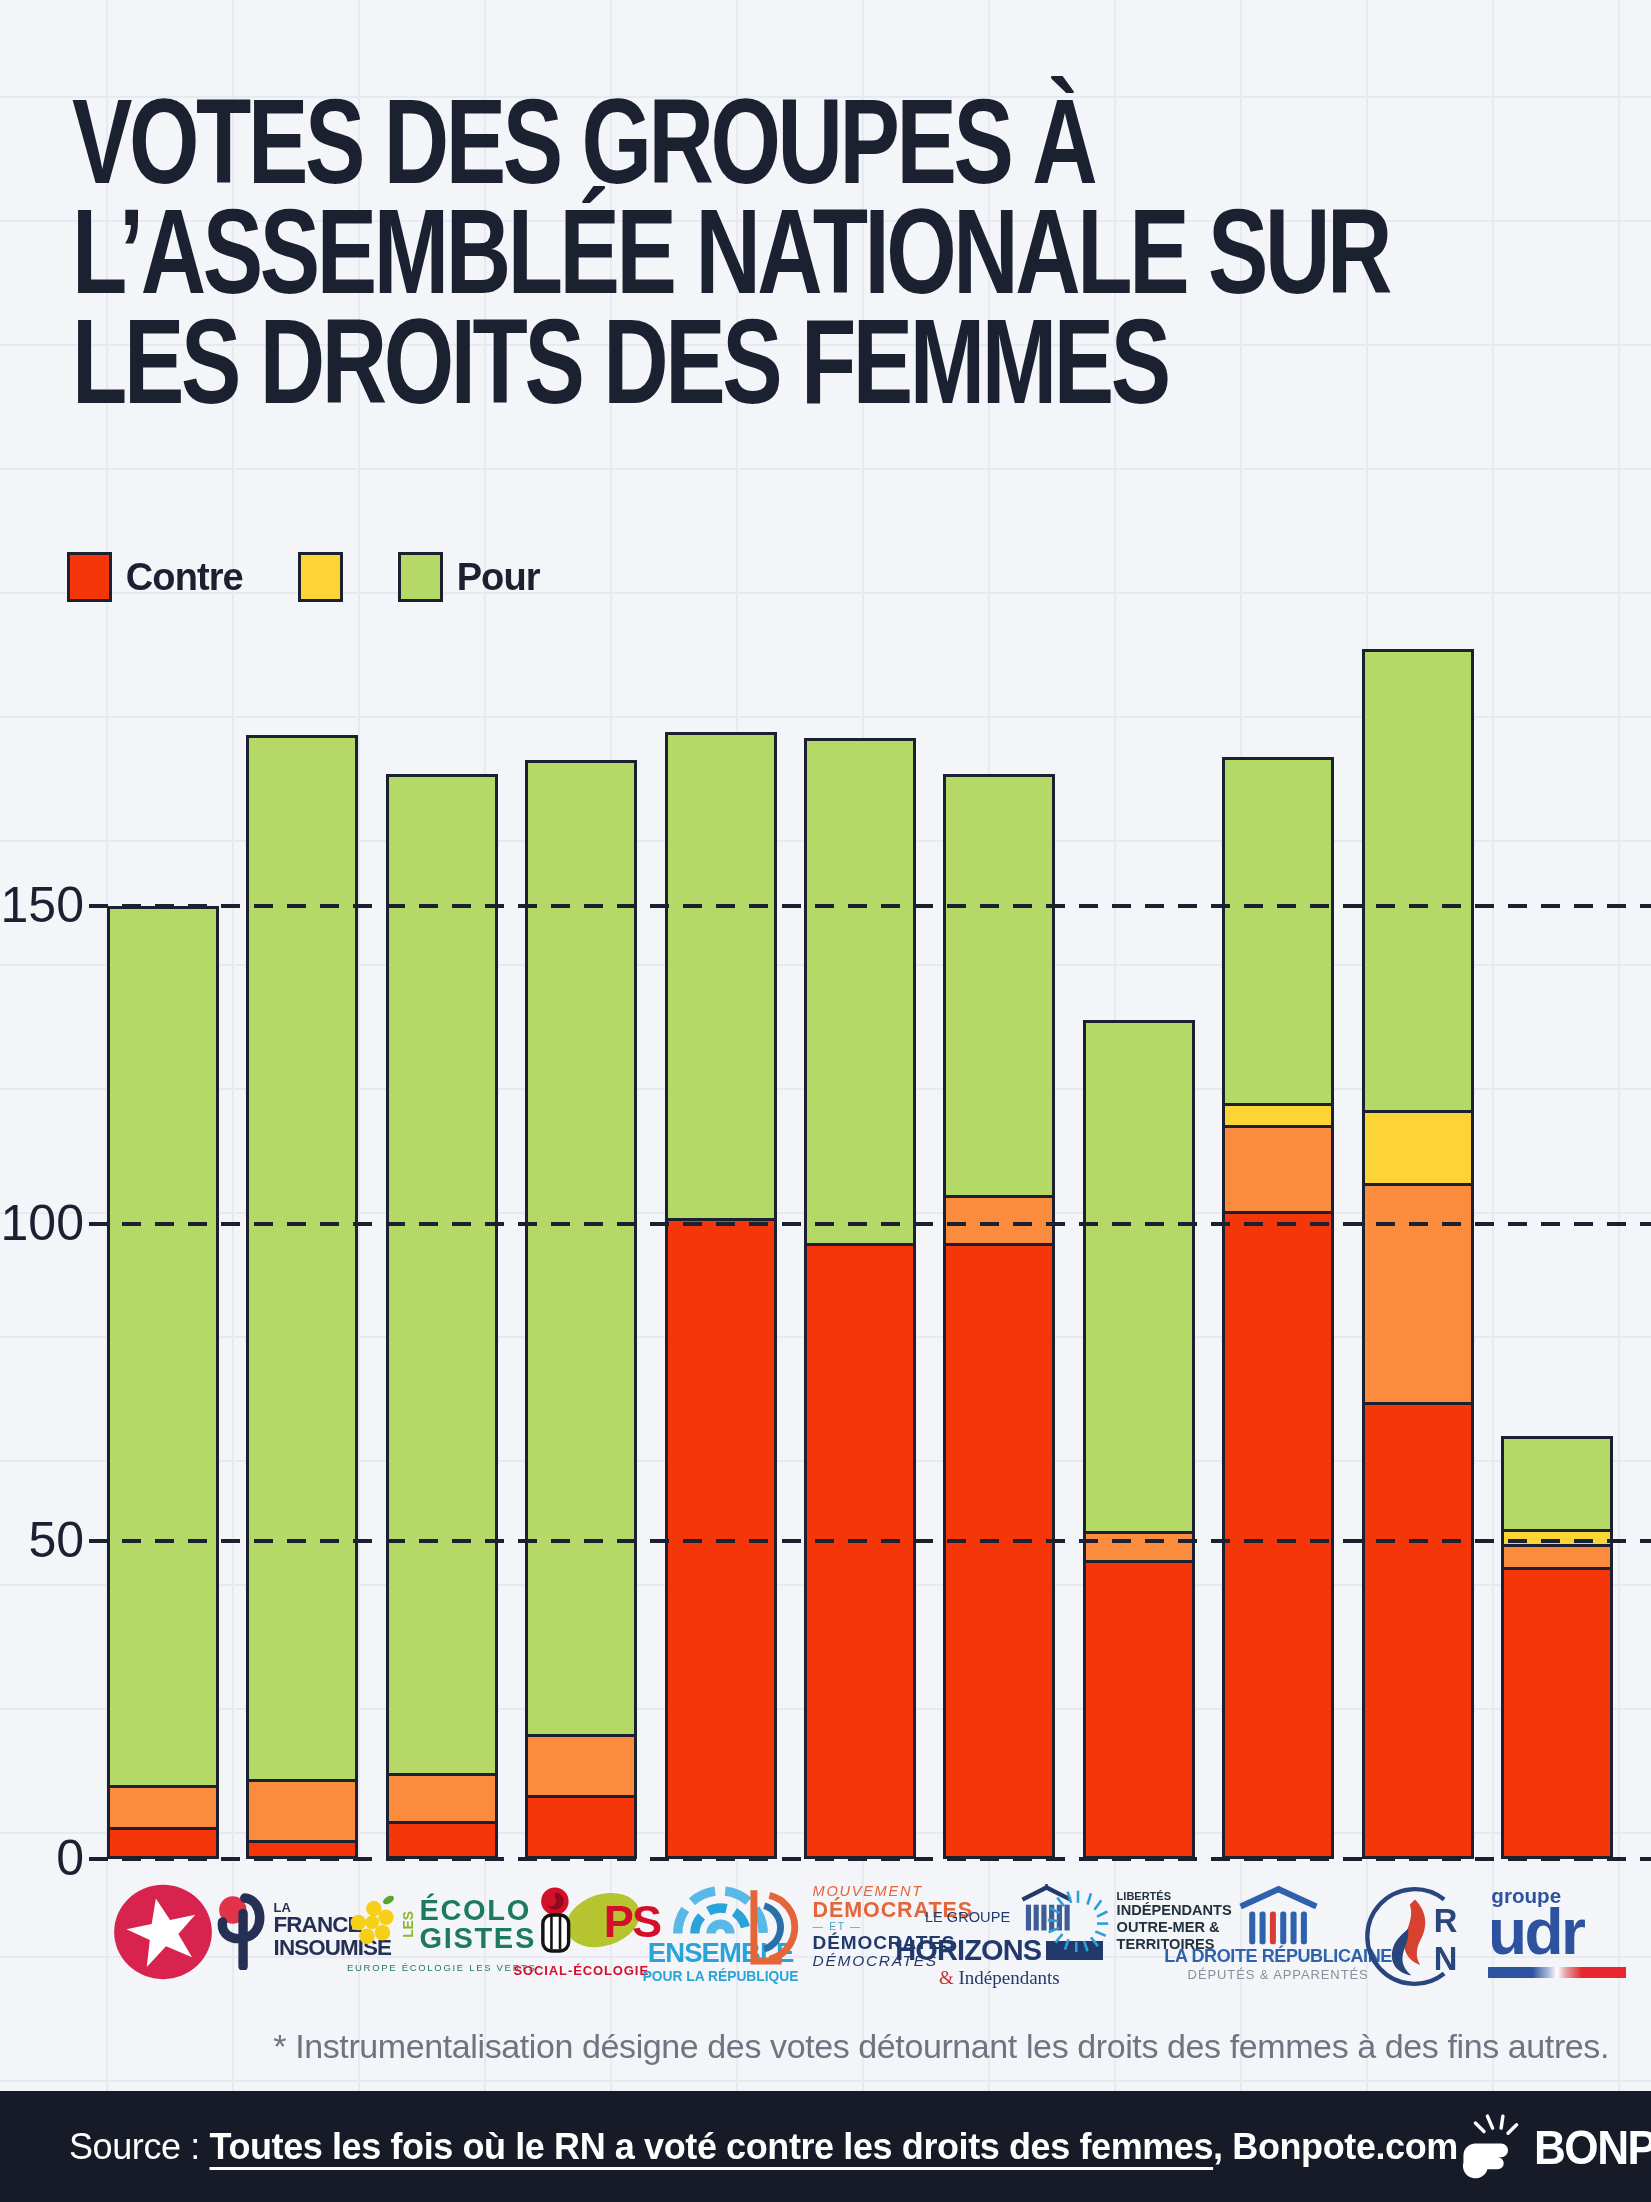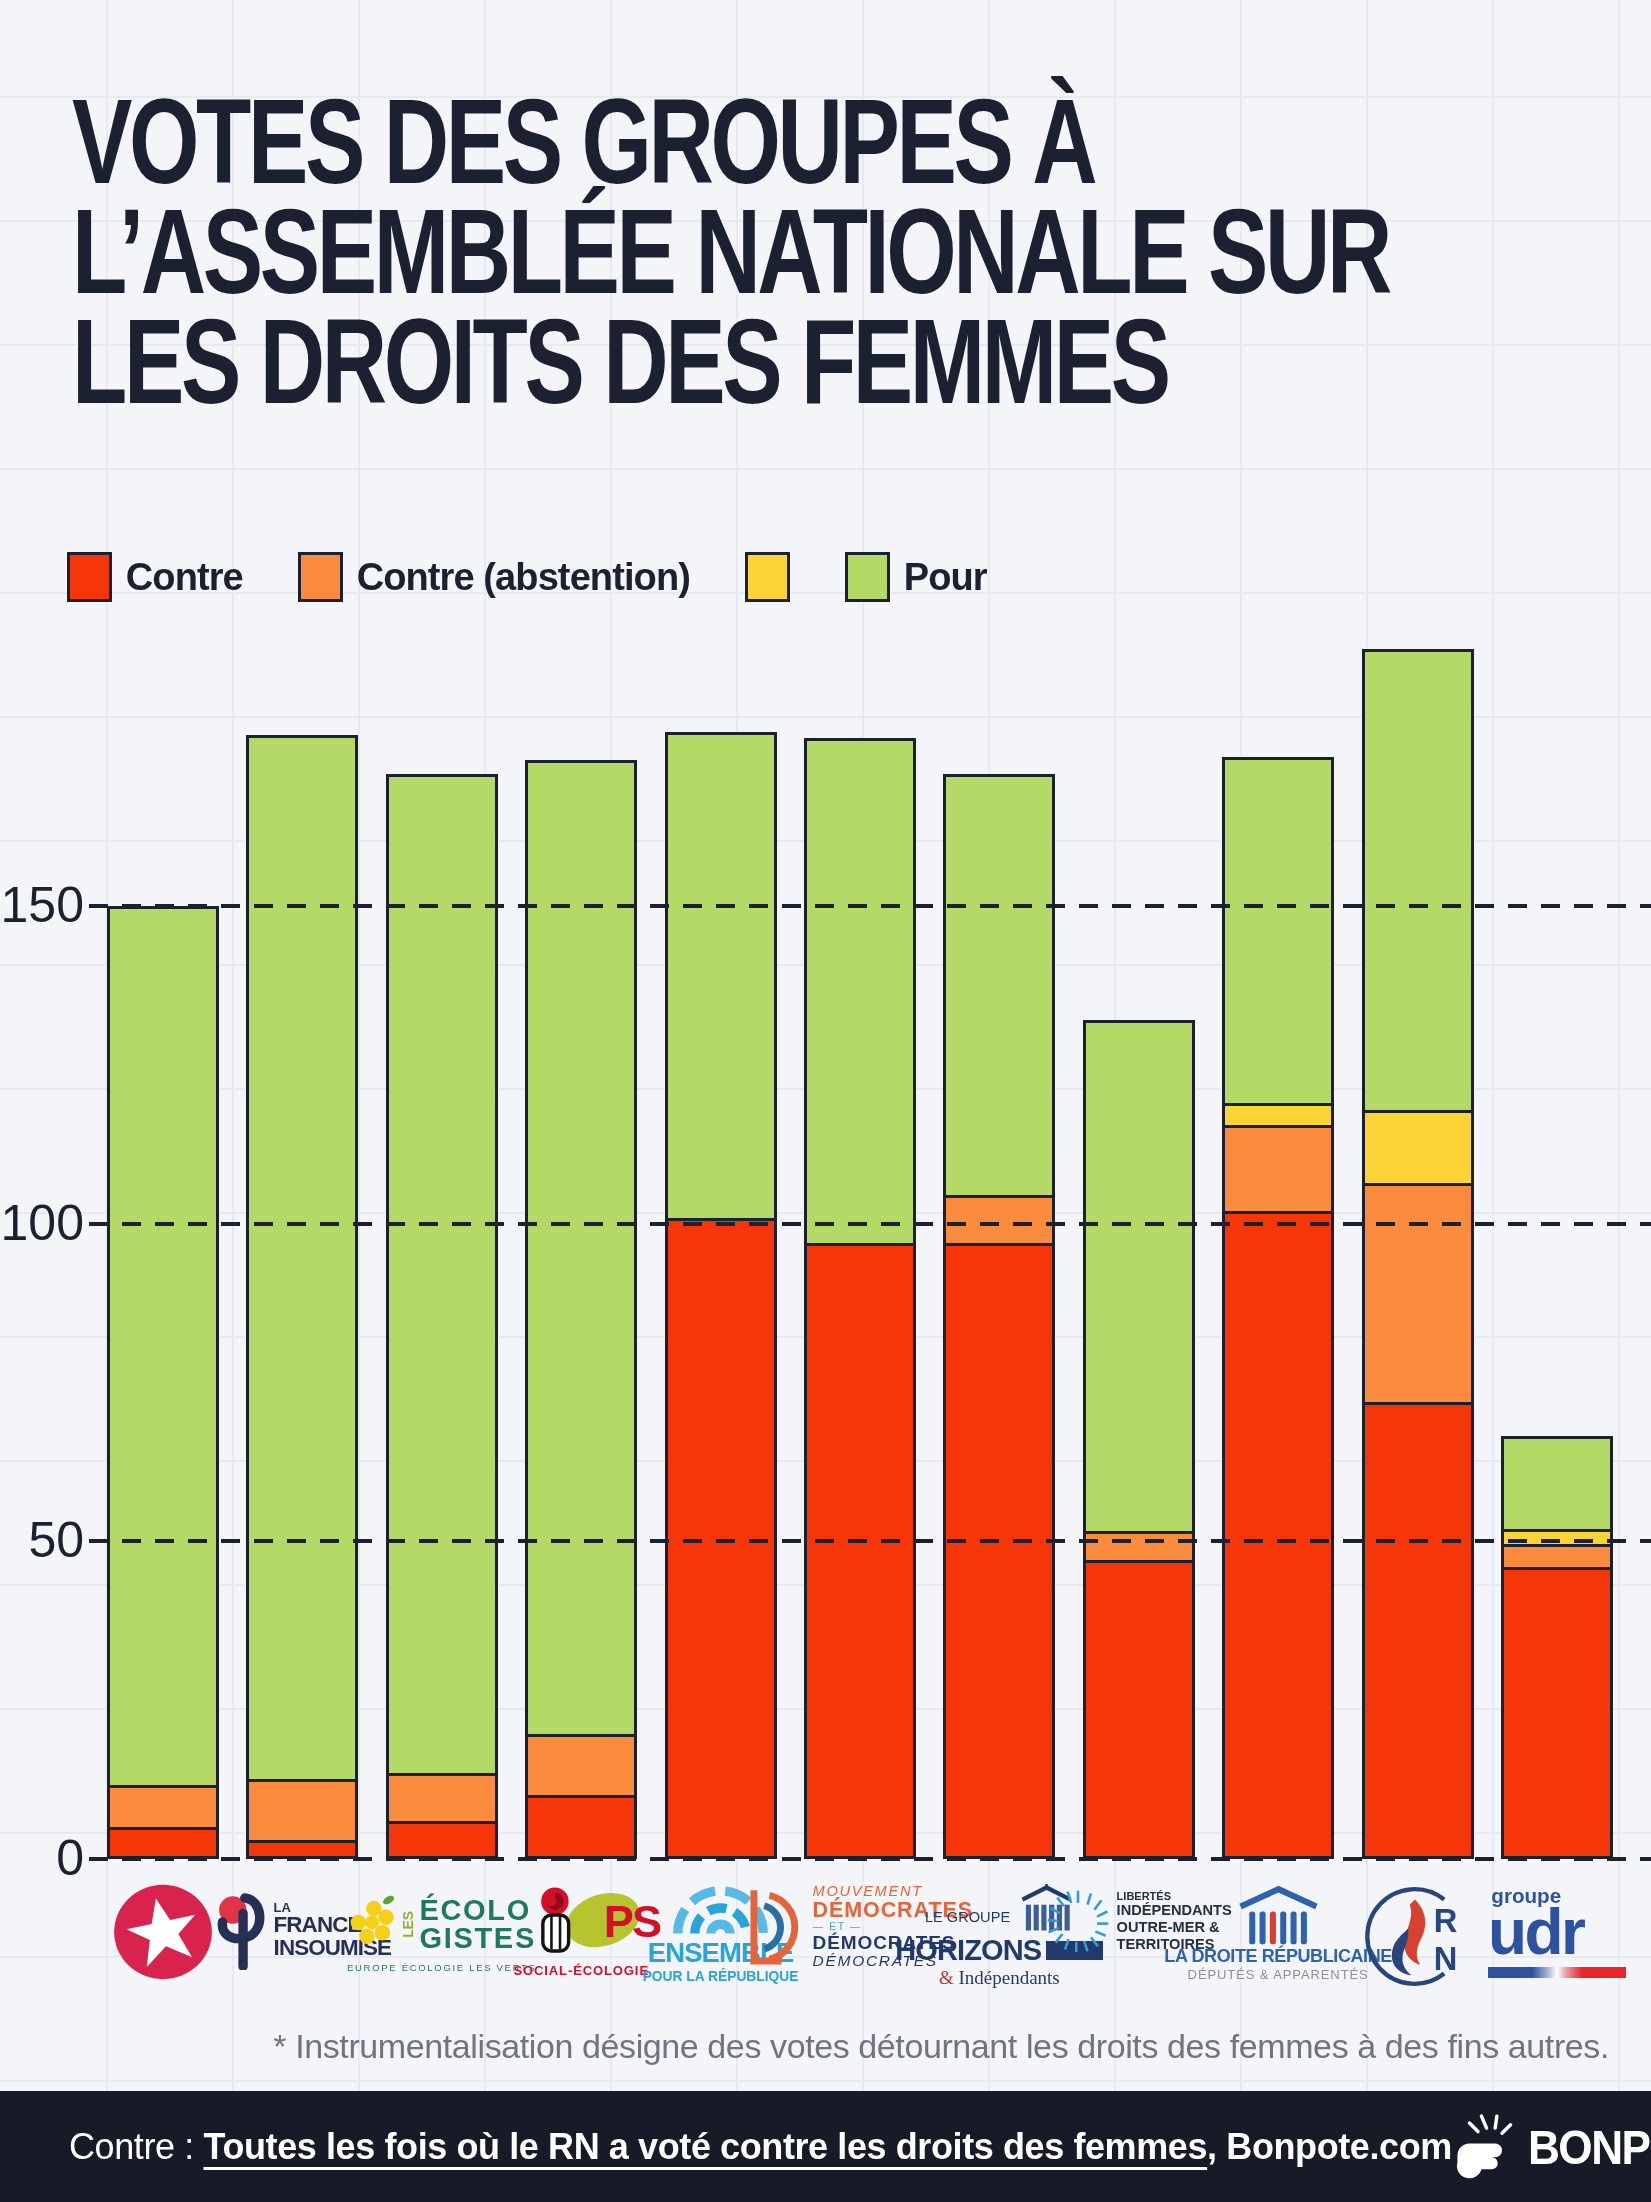--- a/index.html
+++ b/index.html
@@ -80,24 +80,20 @@
   <h1 class="title">
     <span class="line">VOTES DES GROUPES À</span>
     <span class="line">L’ASSEMBLÉE NATIONALE SUR</span>
     <span class="line">LES DROITS DES FEMMES</span>
   </h1>
 
   <div class="legend" id="legend">
       <div class="legend-item">
         <span class="legend-swatch" style="background: rgb(245, 54, 8);"></span>
         <span class="legend-label">Contre</span>
-      </div>
-      <div class="legend-item">
-        <span class="legend-swatch" style="background: rgb(251, 140, 62);"></span>
-        <span class="legend-label">Contre (abstention)</span>
       </div>
       <div class="legend-item">
         <span class="legend-swatch" style="background: rgb(252, 212, 53);"></span>
       </div>
       <div class="legend-item">
         <span class="legend-swatch" style="background: rgb(181, 217, 103);"></span>
         <span class="legend-label">Pour</span>
       </div>
     </div>
 
@@ -367,21 +363,21 @@
         <span style="width:138px; height:11.2px; margin-top:8.6px; display:inline-block; background:linear-gradient(90deg,#2d52a0 0%,#2d52a0 32%,#aebcd9 44%,#ffffff 50%,#e5a7ab 56%,#e8262d 68%,#e8262d 100%);"></span>
       </div>
     </div>
 
   </div>
 
   <div class="footnote">* Instrumentalisation désigne des votes détournant les droits des femmes à des fins autres.</div>
 
   <div class="footer">
     <div class="source">
-      <span>Contre :  </span><span class="lnk">Toutes les fois où le RN a voté contre les droits des femmes</span><span class="bold">, </span><span class="bold">Bonpote.com</span>
+      <span>Source :  </span><span class="lnk">Toutes les fois où le RN a voté contre les droits des femmes</span><span class="bold">, </span><span class="bold">Bonpote.com</span>
     </div>
     <div class="brand">
       <svg width="64" height="72" viewBox="0 0 74 84">
         <g stroke="#ffffff" stroke-width="4" stroke-linecap="round">
           <line x1="40" y1="20" x2="34" y2="6"></line>
           <line x1="50" y1="20" x2="52" y2="6"></line>
           <line x1="58" y1="26" x2="68" y2="16"></line>
           <line x1="30" y1="24" x2="20" y2="14"></line>
         </g>
         <path d="M6 52 a14 14 0 0 1 14 -14 l30 0 a8 8 0 0 1 0 16 l-14 0 l10 0 a7 7 0 0 1 0 14 l-12 0 a14 14 0 0 1 -28 -8 Z" fill="#ffffff"></path>

